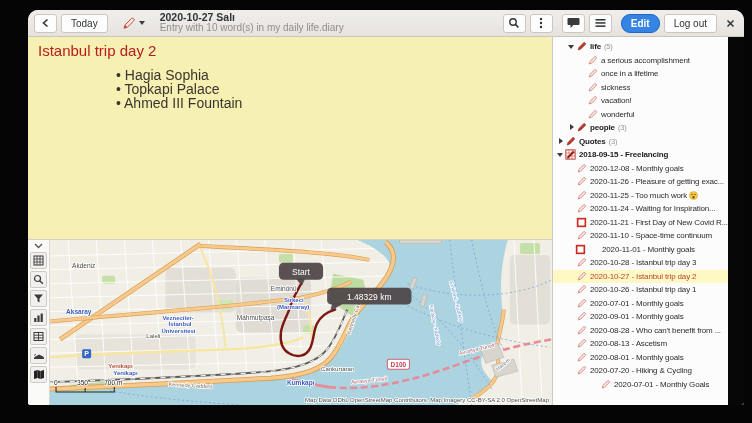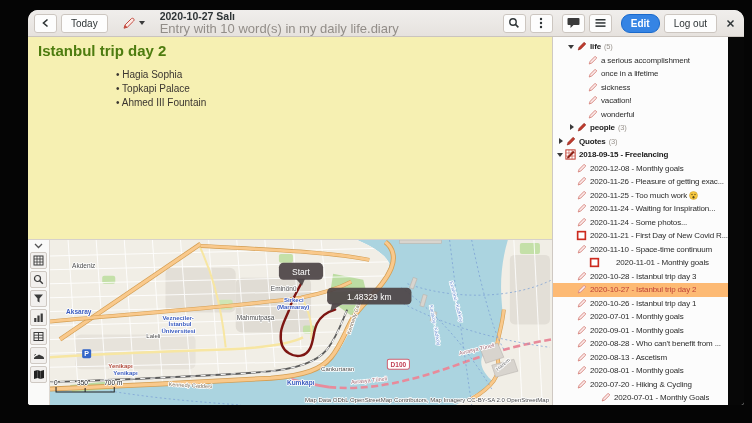--- a/index.html
+++ b/index.html
@@ -13,48 +13,48 @@
   .hb-btn{height:19px;background:#fdfdfd;border:1px solid #ccc6c0;border-radius:3px;
           display:flex;align-items:center;justify-content:center;font-size:10px;color:#2e3436;
           padding:0 9px;box-sizing:border-box;}
   .hb-iconbtn{padding:0;width:23px;}
   .hb-flat{border:none;background:transparent;padding:0 3px;}
   .hb-primary{background:#3584e4;border-color:#1b6acb;color:#ffffff;font-weight:bold;}
   .caret{width:0;height:0;border-left:3.5px solid transparent;border-right:3.5px solid transparent;
          border-top:4px solid #3b3b3b;margin-left:3px;}
   .hb-titles{margin-left:8px;line-height:1.05;}
   .hb-title{font-size:10.5px;font-weight:bold;color:#2e3436;}
-  .hb-sub{font-size:13px;color:#928d88;}
+  .hb-sub{font-size:10px;color:#928d88;}
   .hb-spacer{flex:1;}
   
   .content{flex:1;display:flex;min-height:0;}
   .main{width:524px;flex:0 0 auto;display:flex;flex-direction:column;border-right:1px solid #cfc9c3;}
   
   .editor{height:202px;flex:0 0 auto;background:#f6f0b2;padding:5px 10px;box-sizing:border-box;overflow:hidden;}
-  .editor h1{margin:0 0 9px 0;font-size:15px;font-weight:bold;color:#4d7c0f;}
+  .editor h1{margin:0 0 9px 0;font-size:15px;font-weight:normal;color:#b91c1c;}
   .editor ul{margin:0 0 0 78px;padding:0;}
-  .editor li{list-style:none;font-size:10px;line-height:14px;color:#3a3530;}
+  .editor li{list-style:none;font-size:14px;line-height:14px;color:#3a3530;}
   .editor li::before{content:"• ";color:#3a3530;}
   
   .mapwrap{flex:1;display:flex;min-height:0;background:#fff;border-top:1px solid #d6d1cb;}
   .maptoolbar{width:21px;flex:0 0 auto;background:#fafaf9;border-right:1px solid #dcd7d1;
               display:flex;flex-direction:column;align-items:center;padding-top:1px;}
   .mt-chev{height:10px;display:flex;align-items:center;justify-content:center;width:100%;}
   .mt-btn{width:17px;height:17px;margin:1px 0;background:#f2f0ee;border:1px solid #cfc9c3;border-radius:2px;
           display:flex;align-items:center;justify-content:center;box-sizing:border-box;}
   .mapcanvas{flex:1;min-width:0;position:relative;}
   .mapcanvas svg{display:block;width:100%;height:100%;}
   .mlabel{paint-order:stroke;stroke:#ffffff;stroke-width:1.6px;stroke-linejoin:round;}
   
   .sidebar{flex:1;background:#fcfcfc;position:relative;overflow:hidden;padding-top:3px;box-sizing:border-box;}
   .sb-strip{position:absolute;right:0;top:0;width:16px;height:100%;background:#070707;}
   .trow{height:13.5px;display:flex;align-items:center;font-size:8px;color:#2c2c2c;
         white-space:nowrap;letter-spacing:-0.15px;}
   .trow.bold{font-weight:bold;color:#1b1b1b;}
-  .trow.sel{background:#fdba74;color:#bf4136;}
+  .trow.sel{background:#fef9c3;color:#bf4136;}
   .trow .exp{width:9px;height:9px;flex:0 0 9px;position:relative;}
   .trow .exp.down::after{content:"";position:absolute;left:1px;top:2.5px;
         border-left:3.5px solid transparent;border-right:3.5px solid transparent;border-top:4.5px solid #3a3a3a;}
   .trow .exp.right::after{content:"";position:absolute;left:2.5px;top:1px;
         border-top:3.5px solid transparent;border-bottom:3.5px solid transparent;border-left:4.5px solid #3a3a3a;}
   .trow svg.titem{flex:0 0 auto;margin-right:3px;}
   .trow .lbl{overflow:hidden;text-overflow:clip;}
   .trow .cnt{color:#9a948e;font-weight:normal;margin-left:3px;font-size:7.5px;}
 </style>
 </head>
@@ -449,39 +449,32 @@
           <div class="trow" style="padding-left: 14px;">
             <span class="exp"></span>
             <svg width="11" height="11" viewBox="0 0 10 10" class="titem">
               <path d="M2,8.2 L2.9,5.7 L7.4,1.2 L8.9,2.7 L4.4,7.2 Z" fill="#fbeaea" stroke="#d98b84" stroke-width="0.9"></path>
             </svg>
             <span class="lbl">2020-11-24 -  Waiting for Inspiration...</span>
           </div>
           <div class="trow" style="padding-left: 14px;">
             <span class="exp"></span>
             <svg width="11" height="11" viewBox="0 0 10 10" class="titem">
-              <path d="M2,8.2 L2.9,5.7 L7.4,1.2 L8.9,2.7 L4.4,7.2 Z" fill="#fbeaea" stroke="#d98b84" stroke-width="0.9"></path>
-            </svg>
-            <span class="lbl">2020-11-24 -  Some photos...</span>
-          </div>
-          <div class="trow" style="padding-left: 14px;">
-            <span class="exp"></span>
-            <svg width="11" height="11" viewBox="0 0 10 10" class="titem">
               <rect x="1.5" y="1.5" width="7" height="7" fill="#ffffff" stroke="#cc2a1f" stroke-width="1.5"></rect>
             </svg>
             <span class="lbl">2020-11-21 -  First Day of New Covid R...</span>
           </div>
           <div class="trow" style="padding-left: 14px;">
             <span class="exp"></span>
             <svg width="11" height="11" viewBox="0 0 10 10" class="titem">
               <path d="M2,8.2 L2.9,5.7 L7.4,1.2 L8.9,2.7 L4.4,7.2 Z" fill="#fbeaea" stroke="#d98b84" stroke-width="0.9"></path>
             </svg>
             <span class="lbl">2020-11-10 -  Space-time continuum</span>
           </div>
-          <div class="trow" style="padding-left: 14px; gap: 13px;">
+          <div class="trow" style=" gap: 13px;">
             <span class="exp"></span>
             <svg width="11" height="11" viewBox="0 0 10 10" class="titem">
               <rect x="1.5" y="1.5" width="7" height="7" fill="#ffffff" stroke="#cc2a1f" stroke-width="1.5"></rect>
             </svg>
             <span class="lbl">2020-11-01 -  Monthly goals</span>
           </div>
           <div class="trow" style="padding-left: 14px;">
             <span class="exp"></span>
             <svg width="11" height="11" viewBox="0 0 10 10" class="titem">
               <path d="M2,8.2 L2.9,5.7 L7.4,1.2 L8.9,2.7 L4.4,7.2 Z" fill="#fbeaea" stroke="#d98b84" stroke-width="0.9"></path>

